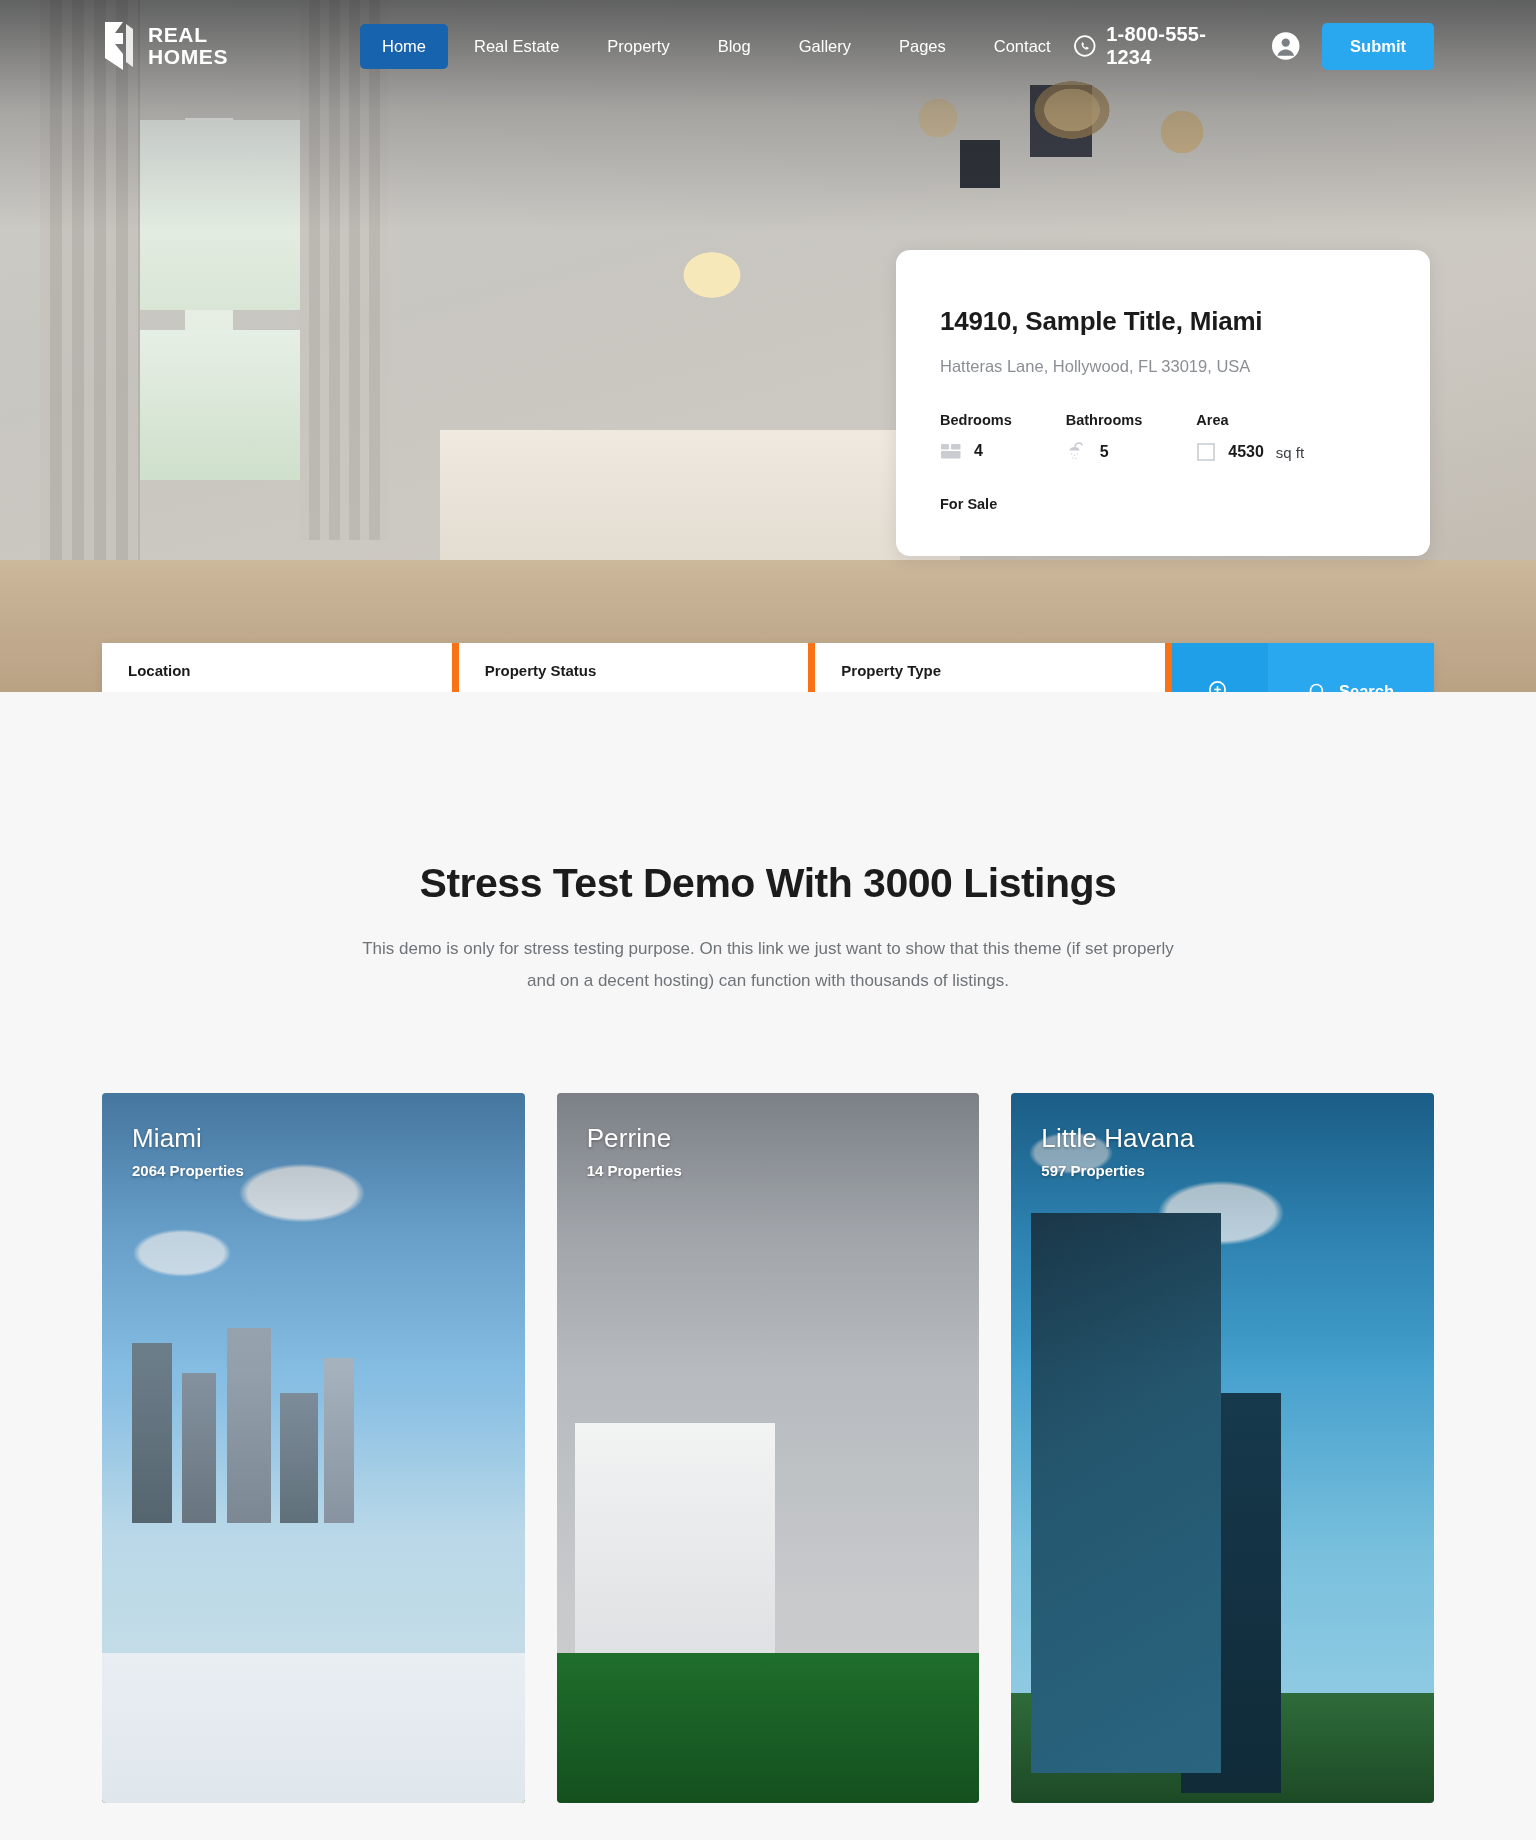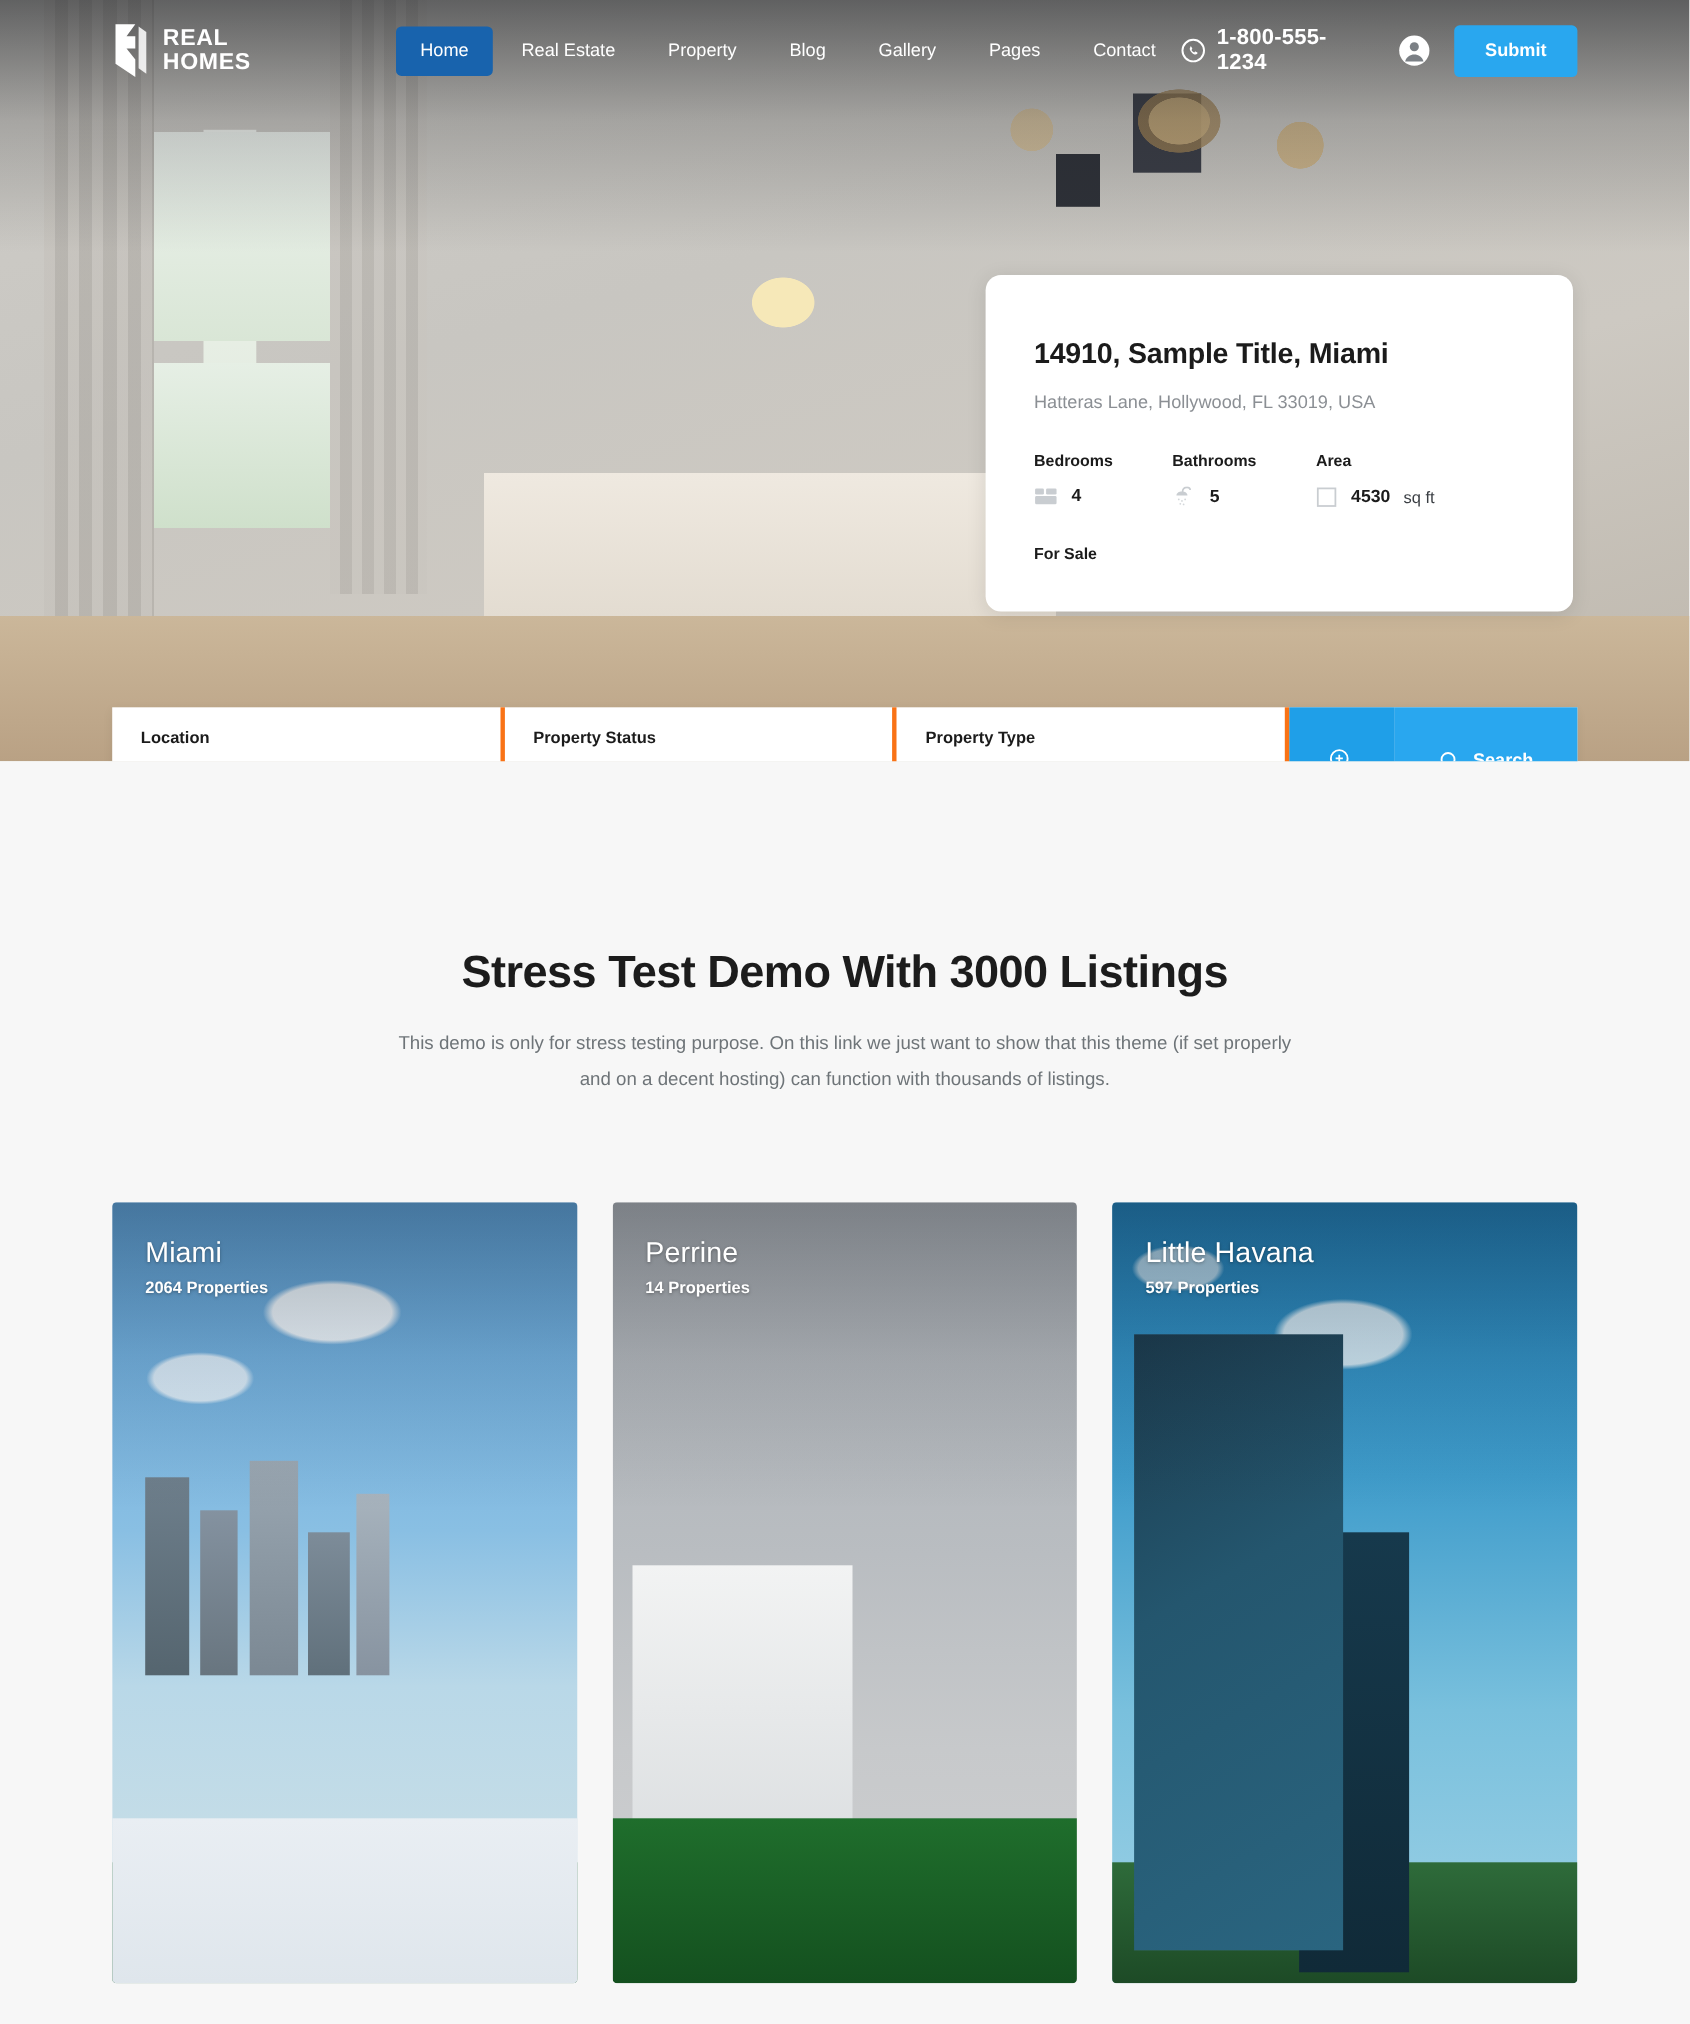--- a/index.html
+++ b/index.html
@@ -171,21 +171,21 @@
     height: 97px;
     display: flex;
     background: #fff;
     z-index: 18;
     box-shadow: 0 2px 10px rgba(0,0,0,.07);
   }
   .sfield {
     flex: 1 1 0;
     padding: 19px 26px 0 26px;
     position: relative;
-    border-right: 4px solid #f97316;
+    border-right: 7px solid #f97316;
   }
   .sfield-label {
     font-size: 15px;
     font-weight: bold;
     color: #1b1b1b;
   }
   .adv-btn {
     flex: 0 0 96px;
     background: #1f9fe8;
     display: flex; align-items: center; justify-content: center;

